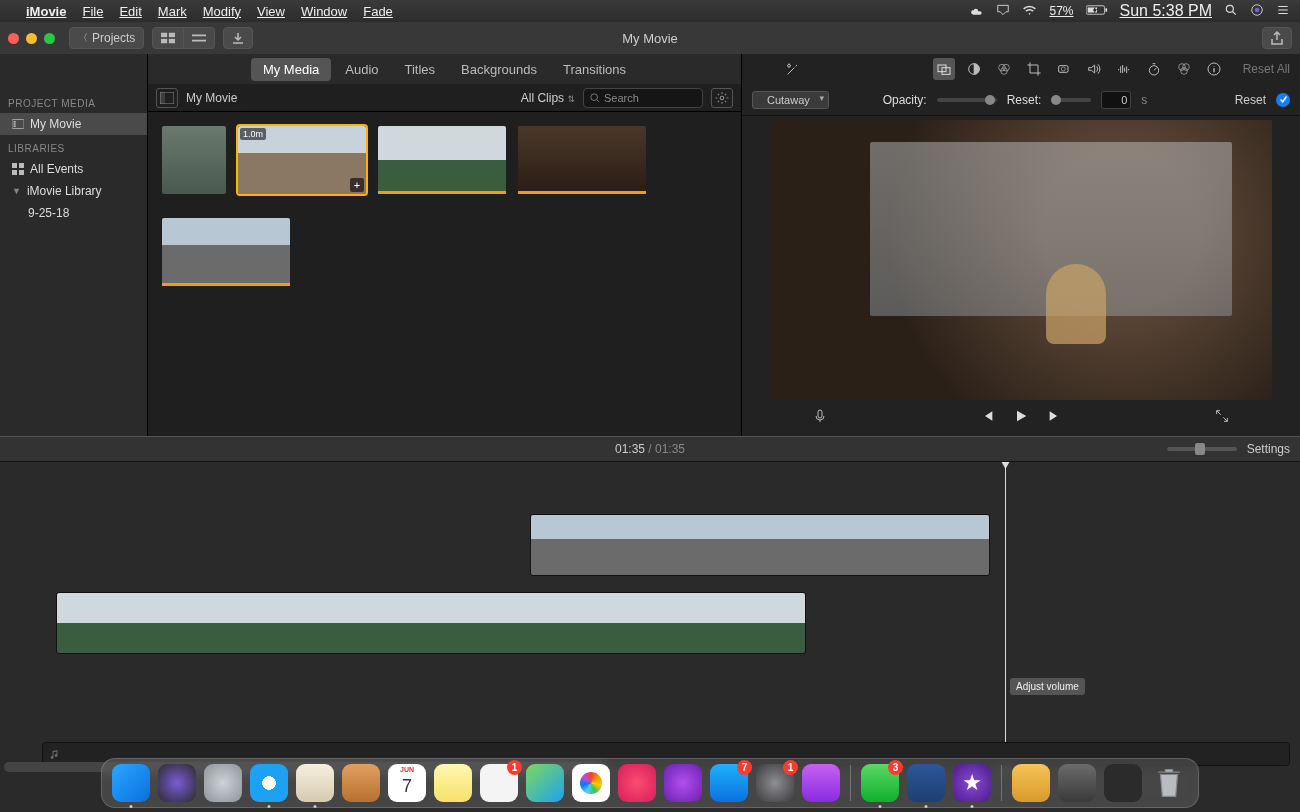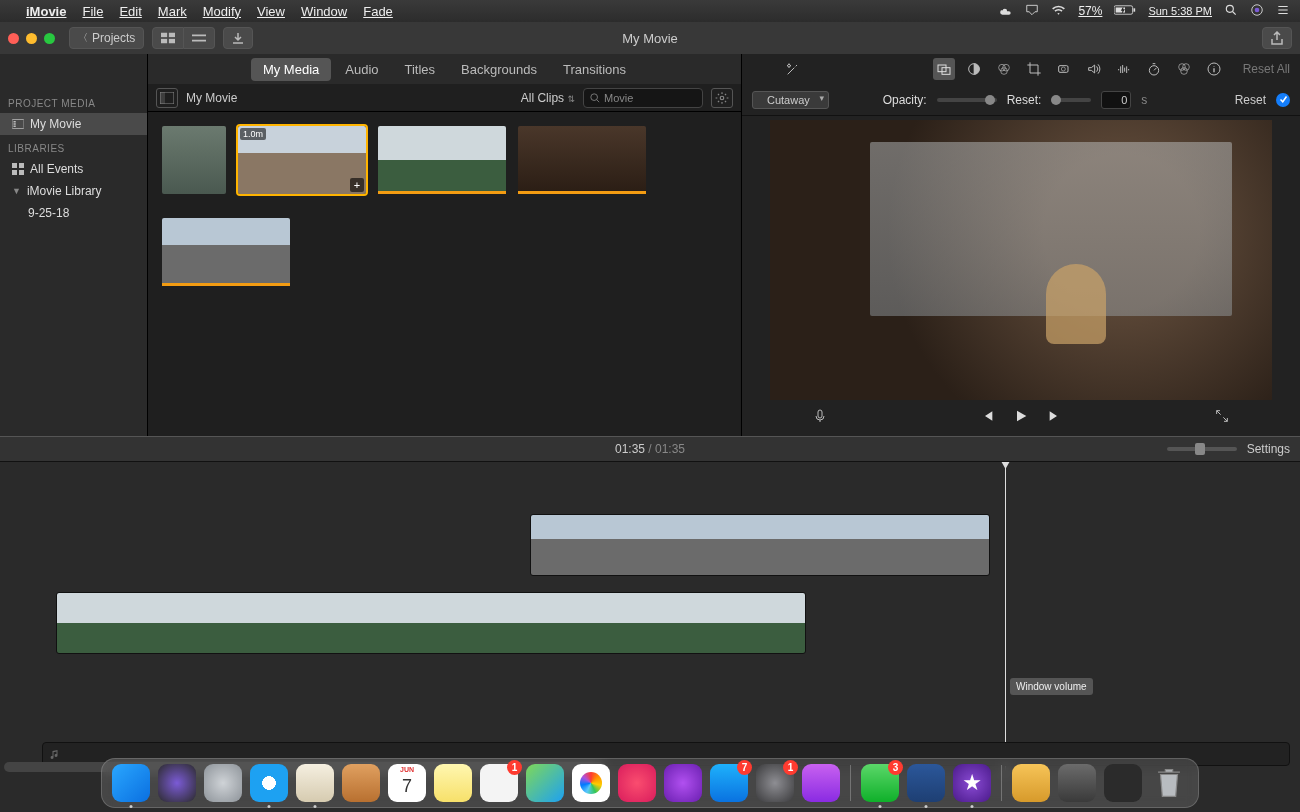--- a/index.html
+++ b/index.html
@@ -147,21 +147,21 @@
     <span><svg width="15" height="14" viewBox="0 0 24 24">
           <path d="M12 20l-2-2a3 3 0 014 0zM5 13a10 10 0 0114 0l-2 2a7 7 0 00-10 0zM1 9a16 16 0 0122 0l-2 2a13 13 0 00-18 0z"></path>
         </svg></span>
     <span style="font-size:12px">57%</span>
     <span><svg width="22" height="12" viewBox="0 0 26 12">
           <rect x="0" y="1" width="22" height="10" rx="2" fill="none" stroke="#ddd"></rect>
           <rect x="2" y="3" width="11" height="6" fill="#ddd"></rect>
           <rect x="23" y="4" width="2" height="4" fill="#ddd"></rect>
           <path d="M11 2l-3 5h2l-1 4 4-6h-2z" fill="#222"></path>
         </svg></span>
-    <span style="font-size:11px">Sun 5:38 PM</span>
+    <span style="font-size:16px">Sun 5:38 PM</span>
     <span><svg width="14" height="14" viewBox="0 0 24 24">
           <circle cx="10" cy="10" r="6" fill="none" stroke="#ddd" stroke-width="2"></circle>
           <path d="M15 15l5 5" stroke="#ddd" stroke-width="2"></path>
         </svg></span>
     <span><svg width="14" height="14" viewBox="0 0 24 24">
           <circle cx="12" cy="12" r="9" fill="none" stroke="#ddd" stroke-width="1.5"></circle>
           <circle cx="12" cy="12" r="4" fill="#7b5bd6"></circle>
         </svg></span>
     <span><svg width="14" height="14" viewBox="0 0 24 24">
           <path d="M4 6h16M4 12h16M4 18h16" stroke="#ddd" stroke-width="2"></path>
@@ -257,21 +257,21 @@
           </svg>
         </div>
       <div class="crumb">My Movie</div>
       <div class="spacer"></div>
       <div class="filter"><span>All Clips</span> <span style="font-size:9px;color:#888">⇅</span></div>
       <div class="search">
         <svg width="10" height="10" viewBox="0 0 12 12">
             <circle cx="5" cy="5" r="4" fill="none" stroke="#888"></circle>
             <path d="M8 8l3 3" stroke="#888"></path>
           </svg>
-        <span>Movie</span>
+        <span>Search</span>
       </div>
       <div class="gear">
           <svg width="14" height="14" viewBox="0 0 24 24">
             <circle cx="12" cy="12" r="3" fill="none" stroke="#888" stroke-width="2"></circle>
             <path d="M12 2v3M12 19v3M4 12H1M23 12h-3M5 5l2 2M17 17l2 2M5 19l2-2M17 7l2-2" stroke="#888" stroke-width="2"></path>
           </svg>
         </div>
     </div>
     <div class="clips">
       <div class="clip th-water"></div>
@@ -421,21 +421,21 @@
 <div class="timeline">
 
   <div class="tclip th-city" style="left:530px; top:52px; width:460px;">
     <div class="aud"></div>
   </div>
 
   <div class="tclip th-mount" style="left:56px; top:130px; width:750px;">
     <div class="aud"></div>
   </div>
 
-  <div class="tooltip" style="left:1010px; top:216px;">Window volume</div>
+  <div class="tooltip" style="left:1010px; top:216px;">Adjust volume</div>
 
   <div class="playhead" style="left:1005px;"></div>
 
   <div class="music-well">
     <svg viewBox="0 0 24 24">
         <path d="M9 18a3 3 0 11-2-2V6l10-2v10a3 3 0 11-2-2V7L9 8.5z"></path>
       </svg>
   </div>
   <div class="hscroll"></div>
 </div>

